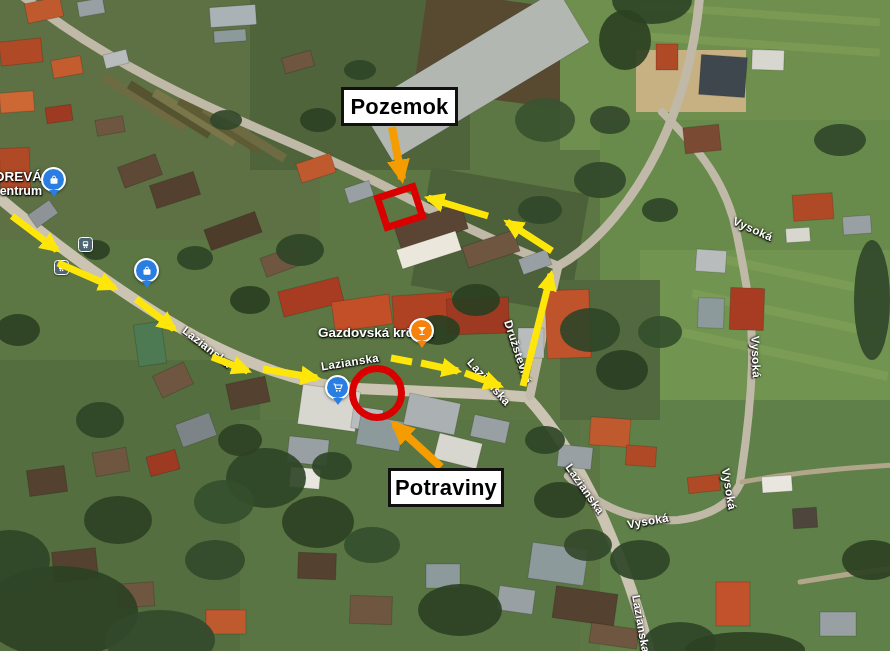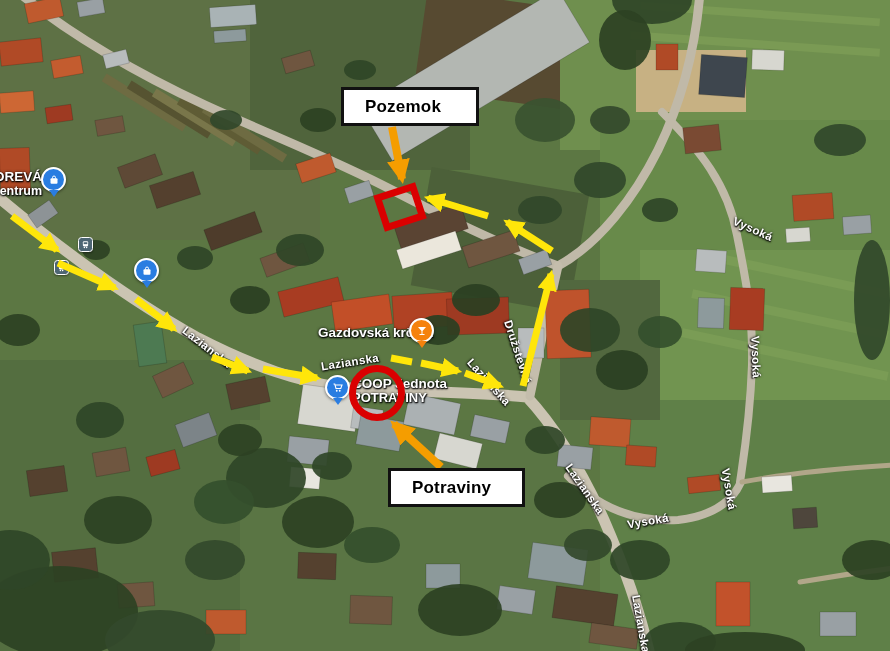--- a/index.html
+++ b/index.html
@@ -37,22 +37,22 @@
   .busstop{position:absolute;width:13px;height:13px;border-radius:3.5px;background:#4d6573;
     border:1.5px solid #fff;box-shadow:0 1px 2px rgba(0,0,0,.4);z-index:3;
     display:flex;align-items:center;justify-content:center;}
   .busstop svg{width:9px;height:9px;display:block;}
   
   .red-square{position:absolute;left:378px;top:188px;width:30px;height:24px;
     border:7px solid #da0000;transform:rotate(-18deg);z-index:5;}
   .red-circle{position:absolute;left:349px;top:365px;width:42px;height:42px;
     border:7px solid #da0000;border-radius:50%;z-index:5;}
   .callout{position:absolute;background:#fff;border:3px solid #111;z-index:6;
-    display:flex;align-items:center;
-    font-weight:bold;font-size:17px;color:#000;letter-spacing:.2px;padding-left:21px;}
+    display:flex;align-items:center;justify-content:center;
+    font-weight:bold;font-size:22px;color:#000;letter-spacing:.2px;}
   #callout-pozemok{left:341px;top:87px;width:111px;height:33px;}
   #callout-potraviny{left:388px;top:468px;width:110px;height:33px;}
 </style>
 </head>
 <body>
 
 <div id="stage">
 
   <svg id="terrain" class="layer" width="890" height="651" viewBox="0 0 890 651">
       <g>
@@ -220,24 +220,20 @@
   <div class="street" style="left:729px;top:489px;transform:translate(-50%,-50%) rotate(80deg)">Vysoká</div>
   <div class="street" style="left:518px;top:352px;transform:translate(-50%,-50%) rotate(72deg)">Družstevná</div>
 
   <div class="poi-label align-right" style="right:848px;top:169px">
     <span class="l1">DREVÁ</span>
     <span class="l2">e centrum</span>
   </div>
   <div class="poi-label" style="left:318px;top:325px">
     <span class="l1">Gazdovská krčma</span>
   </div>
-  <div class="poi-label" style="left:352px;top:376px">
-    <span class="l1">COOP Jednota</span>
-    <span class="l2" style="font-size:13px">POTRAVINY</span>
-  </div>
 
   <div class="pin pin-blue" style="left:41px;top:167px">
     <span>
       <svg viewBox="0 0 24 24">
           <path d="M9 9 V7 a3 3 0 0 1 6 0 v2" fill="none" stroke="#fff" stroke-width="2"></path>
           <rect x="5" y="8.5" width="14" height="11" rx="2" fill="#fff"></rect>
         </svg>
     </span>
       <span class="tail"></span>
   </div>

